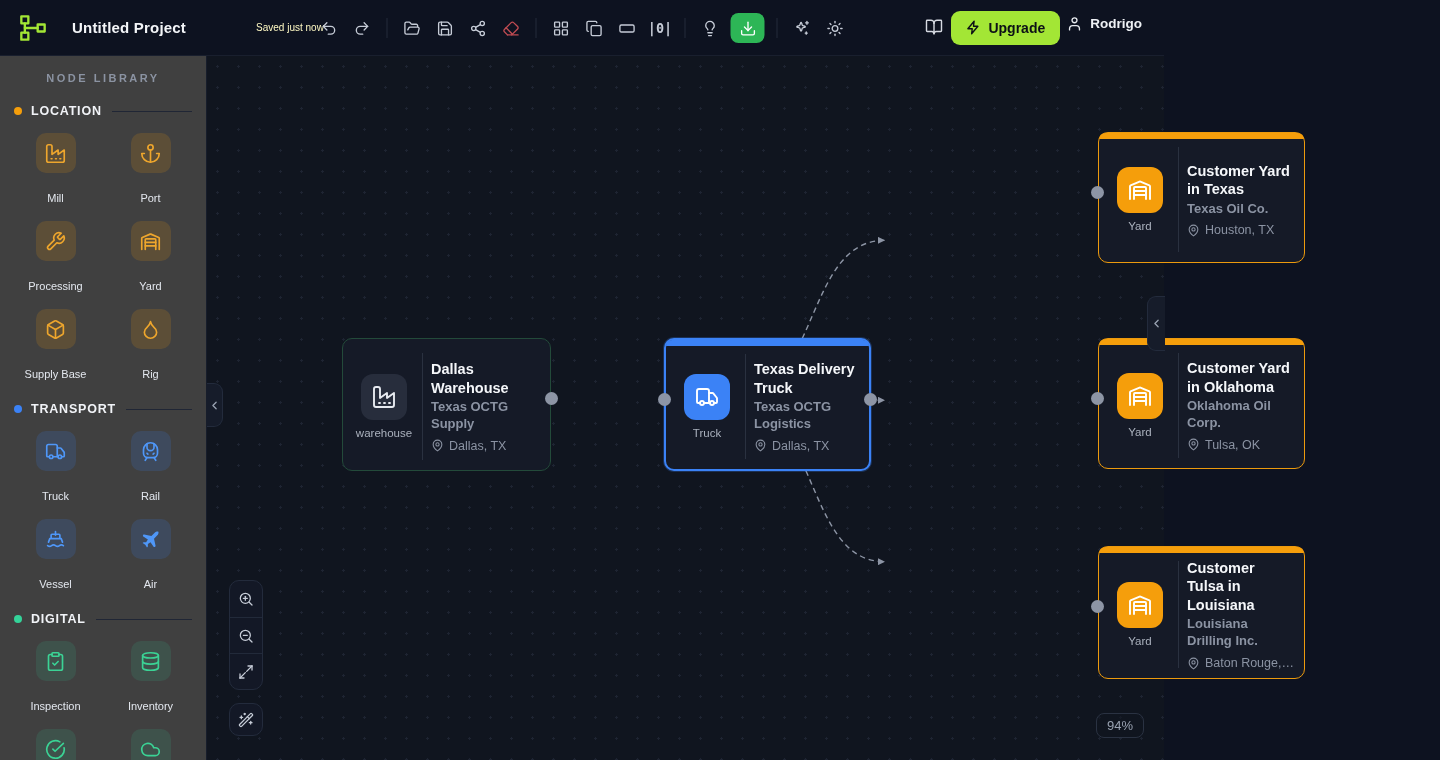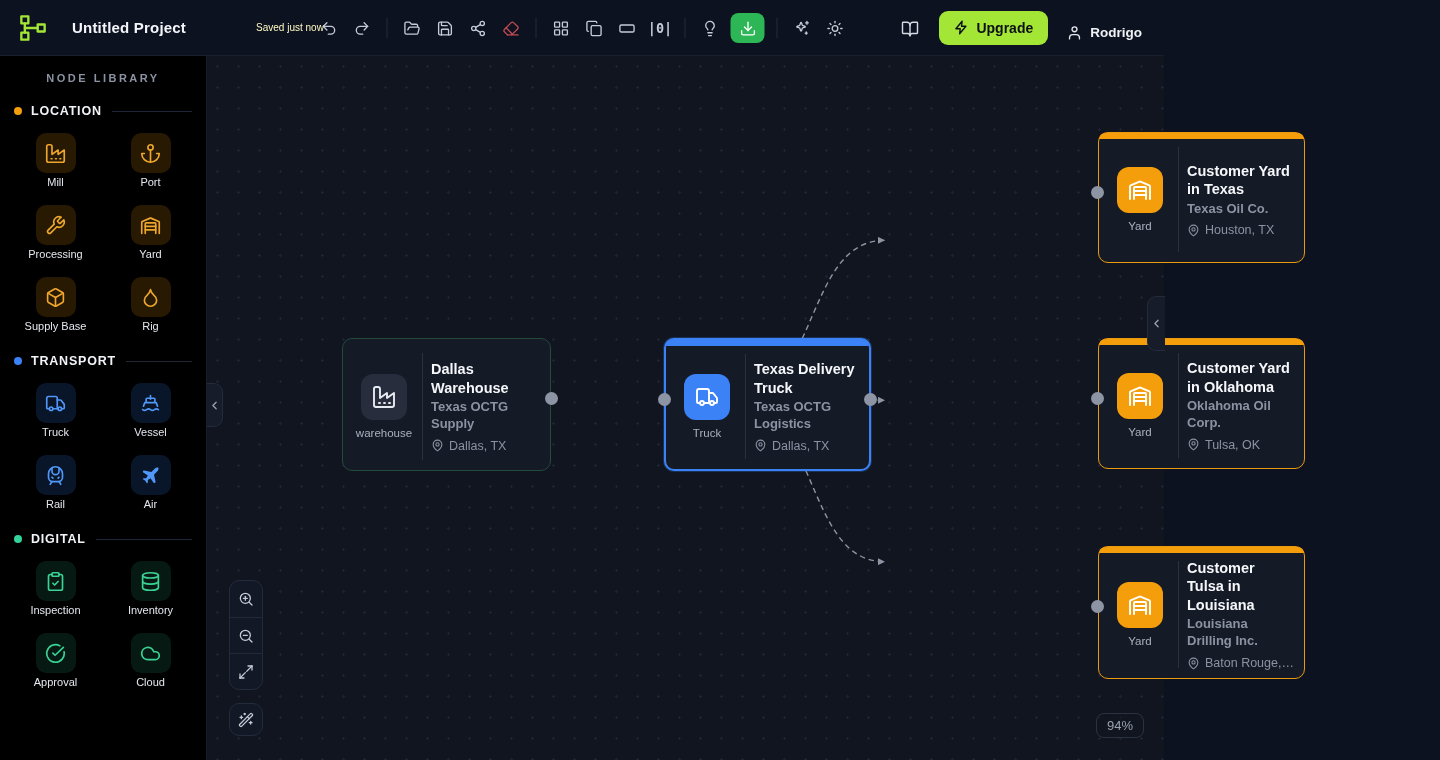--- a/index.html
+++ b/index.html
@@ -21,48 +21,48 @@
   .saved { color:#fef9c3; font-size:10px; margin-left:70px; }
   .tb-center { position:absolute; left:50%; top:0; height:56px; transform:translateX(-50%);
     display:flex; align-items:center; gap:2px; }
   .tbtn { width:31px; height:30px; border:none; background:transparent; color:#c6ccd7;
     display:flex; align-items:center; justify-content:center; border-radius:7px; cursor:pointer; }
   .tbtn svg.ic { width:17px; height:17px; }
   .tbtn.red { color:#bf4b52; }
   .tbtn.green { background:#2db656; color:#ffffff; width:34px; border-radius:8px; margin:0 3px; }
   .tdiv { width:1px; height:20px; background:#242b3b; margin:0 7px; }
   .zero-glyph { font-family:"DejaVu Sans Mono", monospace; font-size:13.5px; font-weight:700; }
-  .tb-right { margin-left:auto; display:flex; align-items:flex-end; gap:12px; }
+  .tb-right { margin-left:auto; display:flex; align-items:flex-start; }
   .book-btn { width:34px; height:32px; background:transparent; border:none; color:#d6dae2;
     display:flex; align-items:center; justify-content:center; cursor:pointer; }
   .upgrade-btn { height:34px; display:flex; align-items:center; gap:7px; padding:0 15px;
     background:#a3e635; color:#0c1016; border:none; border-radius:9px; font-size:14px;
     font-weight:700; font-family:inherit; cursor:pointer; }
   .upgrade-btn svg.ic { width:15px; height:15px; stroke-width:2.2; }
   .user-chip { display:flex; align-items:center; gap:7px; color:#eef1f5; font-size:13.5px;
     font-weight:600; cursor:pointer; padding:4px 6px; }
   .user-chip svg.ic { width:17px; height:17px; color:#e6e9ee; }
 
   
-  .sidebar { position:absolute; top:56px; left:0; width:207px; bottom:0; background:#000000;
+  .sidebar { position:absolute; top:56px; left:0; width:207px; bottom:0; background:#404040;
     border-right:1px solid #171d2b; padding-top:10px; z-index:4; }
   .lib-header { text-align:center; color:#8b93a2; font-size:11px; font-weight:700;
     letter-spacing:2.5px; margin:6px 0 20px; }
   .sec-head { display:flex; align-items:center; padding:0 14px; margin-bottom:15px; }
   .sec-dot { width:8px; height:8px; border-radius:50%; margin-right:9px; flex:none; }
   .dot-orange{background:#f59e0b} .dot-blue{background:#3b82f6}
   .dot-green{background:#34d399} .dot-purple{background:#a855f7}
   .sec-label { color:#f1f3f7; font-size:12.5px; font-weight:700; letter-spacing:.8px; }
   .sec-line { flex:1; height:1px; background:#202635; margin-left:10px; }
   .sec-plus { background:transparent; border:none; color:#cfd4dd; width:22px; height:22px;
     margin-left:8px; display:flex; align-items:center; justify-content:center; cursor:pointer; }
   .sec-plus svg.ic { width:15px; height:15px; stroke-width:2.2; }
   .items { display:grid; grid-template-columns:1fr 1fr; row-gap:17px; padding:0 8px;
     margin-bottom:22px; }
-  .lib-item { display:flex; flex-direction:column; align-items:center; gap:3px; cursor:grab; }
+  .lib-item { display:flex; flex-direction:column; align-items:center; gap:19px; cursor:grab; }
   .tile { width:40px; height:40px; border-radius:10px; display:flex; align-items:center;
     justify-content:center; }
   .tile svg.ic { width:21px; height:21px; }
   .tile-orange { background:rgba(245,158,11,.16); color:#eea62d; }
   .tile-blue   { background:rgba(59,130,246,.16); color:#4f97f8; }
   .tile-green  { background:rgba(52,211,153,.12); color:#3bd395; }
   .item-label { color:#e3e7ee; font-size:11px; }
 
   
   .canvas { position:absolute; left:207px; top:56px; right:0; bottom:0; background:#10151f;
@@ -358,40 +358,40 @@
               <path d="M19 18h2a1 1 0 0 0 1-1v-3.65a1 1 0 0 0-.22-.62l-3.48-4.35A1 1 0 0 0 17.52 8H14"></path>
               <circle cx="17" cy="18" r="2"></circle>
               <circle cx="7" cy="18" r="2"></circle>
             </svg>
           </div>
         <span class="item-label">Truck</span>
       </div>
       <div class="lib-item">
         <div class="tile tile-blue">
             <svg class="ic" viewBox="0 0 24 24">
-              <path d="M12 3v4"></path>
-              <path d="M7 10V7a1 1 0 0 1 1-1h8a1 1 0 0 1 1 1v3"></path>
-              <path d="M4 15l1.5-4h13L20 15"></path>
-              <path d="M3 19c1.5 1.2 3 1.2 4.5 0s3-1.2 4.5 0 3 1.2 4.5 0 3-1.2 4.5 0"></path>
-            </svg>
-          </div>
-        <span class="item-label">Vessel</span>
-      </div>
-      <div class="lib-item">
-        <div class="tile tile-blue">
-            <svg class="ic" viewBox="0 0 24 24">
               <path d="M8 3.1V7a4 4 0 0 0 8 0V3.1"></path>
               <path d="m9 15-1-1"></path>
               <path d="m15 15 1-1"></path>
               <path d="M9 19c-2.8 0-5-2.2-5-5v-4a8 8 0 0 1 16 0v4c0 2.8-2.2 5-5 5Z"></path>
               <path d="m8 19-2 3"></path>
               <path d="m16 19 2 3"></path>
             </svg>
           </div>
         <span class="item-label">Rail</span>
+      </div>
+      <div class="lib-item">
+        <div class="tile tile-blue">
+            <svg class="ic" viewBox="0 0 24 24">
+              <path d="M12 3v4"></path>
+              <path d="M7 10V7a1 1 0 0 1 1-1h8a1 1 0 0 1 1 1v3"></path>
+              <path d="M4 15l1.5-4h13L20 15"></path>
+              <path d="M3 19c1.5 1.2 3 1.2 4.5 0s3-1.2 4.5 0 3 1.2 4.5 0 3-1.2 4.5 0"></path>
+            </svg>
+          </div>
+        <span class="item-label">Vessel</span>
       </div>
       <div class="lib-item">
         <div class="tile tile-blue">
             <svg class="ic" viewBox="0 0 24 24" style="fill:currentColor;stroke:none">
               <path d="M17.8 19.2 16 11l3.5-3.5C21 6 21.5 4 21 3c-1-.5-3 0-4.5 1.5L13 8 4.8 6.2c-.5-.1-.9.1-1.1.5l-.3.5c-.2.5-.1 1 .3 1.3L9 12l-2 3H4l-1 1 3 2 2 3 1-1v-3l3-2 3.5 5.3c.3.4.8.5 1.3.3l.5-.2c.4-.3.6-.7.5-1.2z"></path>
             </svg>
           </div>
         <span class="item-label">Air</span>
       </div>
     </div>

